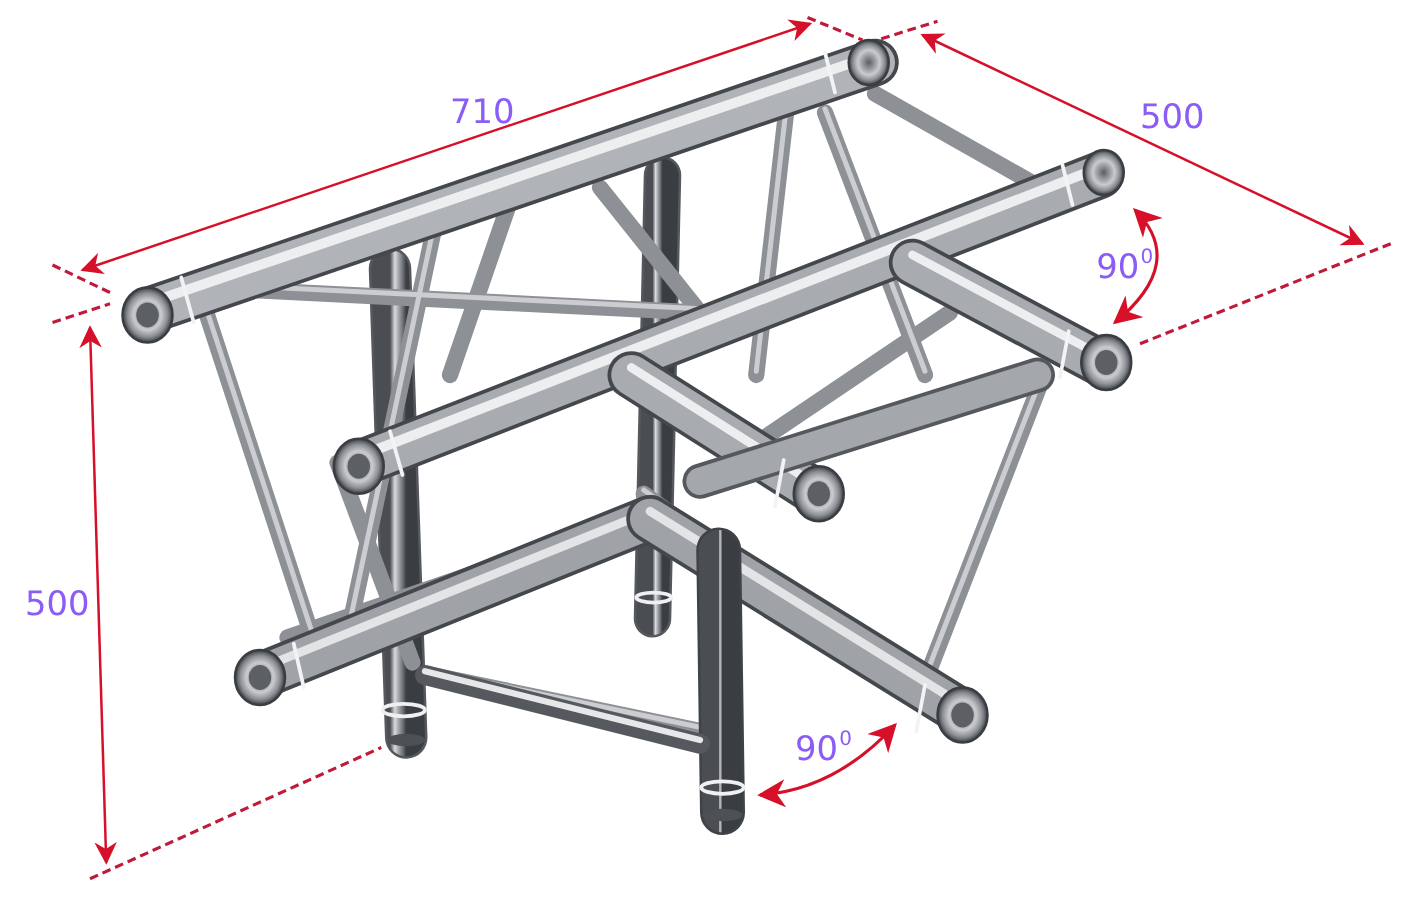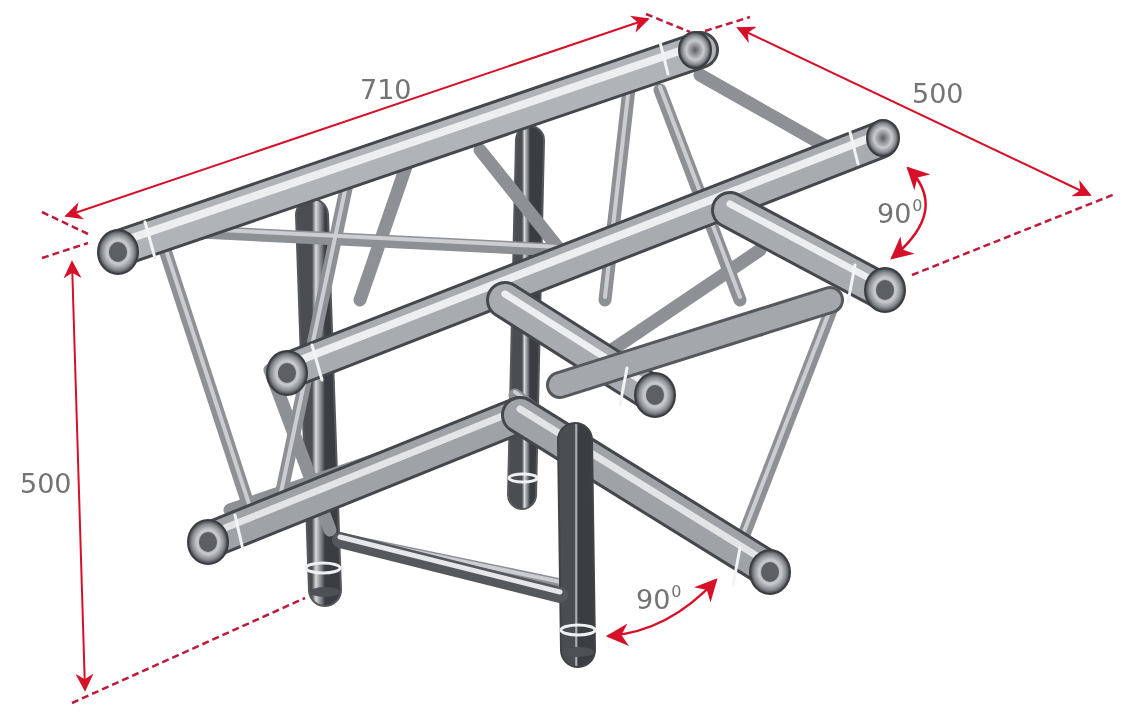--- a/index.html
+++ b/index.html
@@ -1,18 +1,18 @@
 <!DOCTYPE html>
 <html><head>
 <meta charset="utf-8">
 <style>
   html, body { margin: 0; padding: 0; background: #ffffff; }
   body { width: 1126px; height: 724px; overflow: hidden; position: relative; font-family: "DejaVu Sans", sans-serif; }
   #stage { position: absolute; left: 0; top: 0; width: 1126px; height: 724px; }
-  .dim-label { position: absolute; color: #737373; font-family: "DejaVu Sans", sans-serif; font-size: 27px; line-height: 1; letter-spacing: 0px; }
+  .dim-label { position: absolute; color: #8b5cf6; font-family: "DejaVu Sans", sans-serif; font-size: 27px; line-height: 1; letter-spacing: 0px; }
   .deg { font-size: 16px; position: relative; top: -12px; margin-left: 1px; }
 </style>
 </head>
 <body>
 
 <div id="stage">
   <svg width="1126" height="724" viewBox="0 0 1126 724" xmlns="http://www.w3.org/2000/svg">
     <defs>
       <linearGradient id="tubeH" x1="0" y1="0" x2="0" y2="1">
         <stop offset="0" stop-color="#6d7075"></stop>

